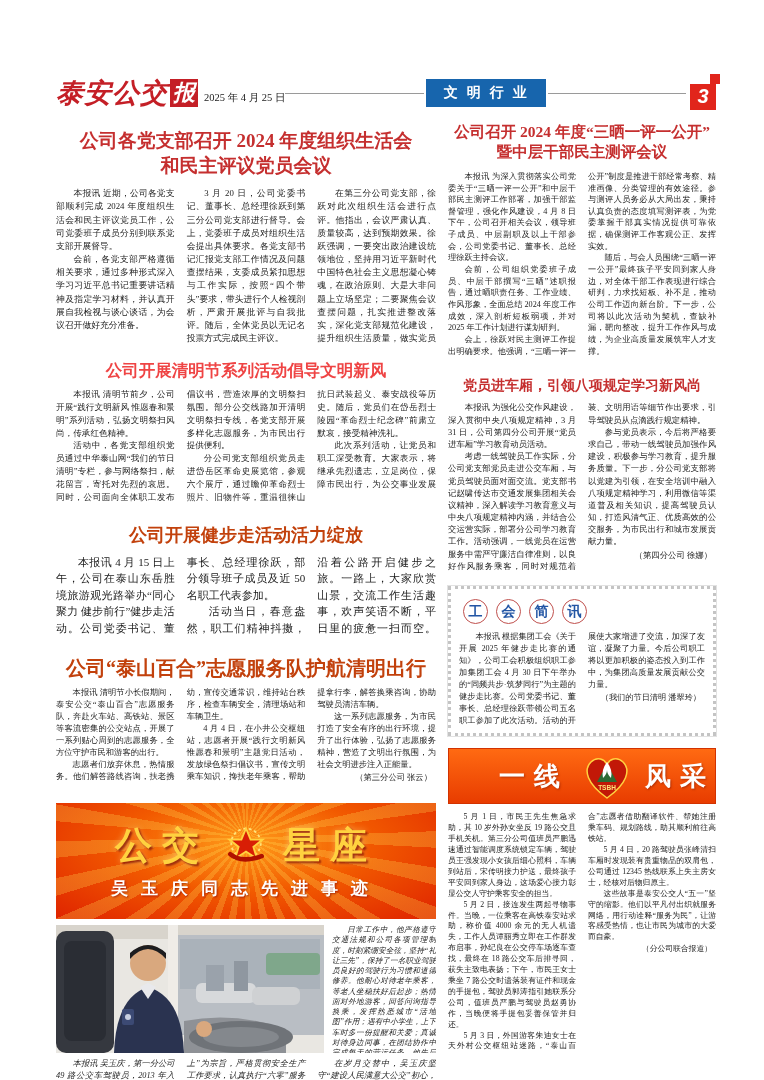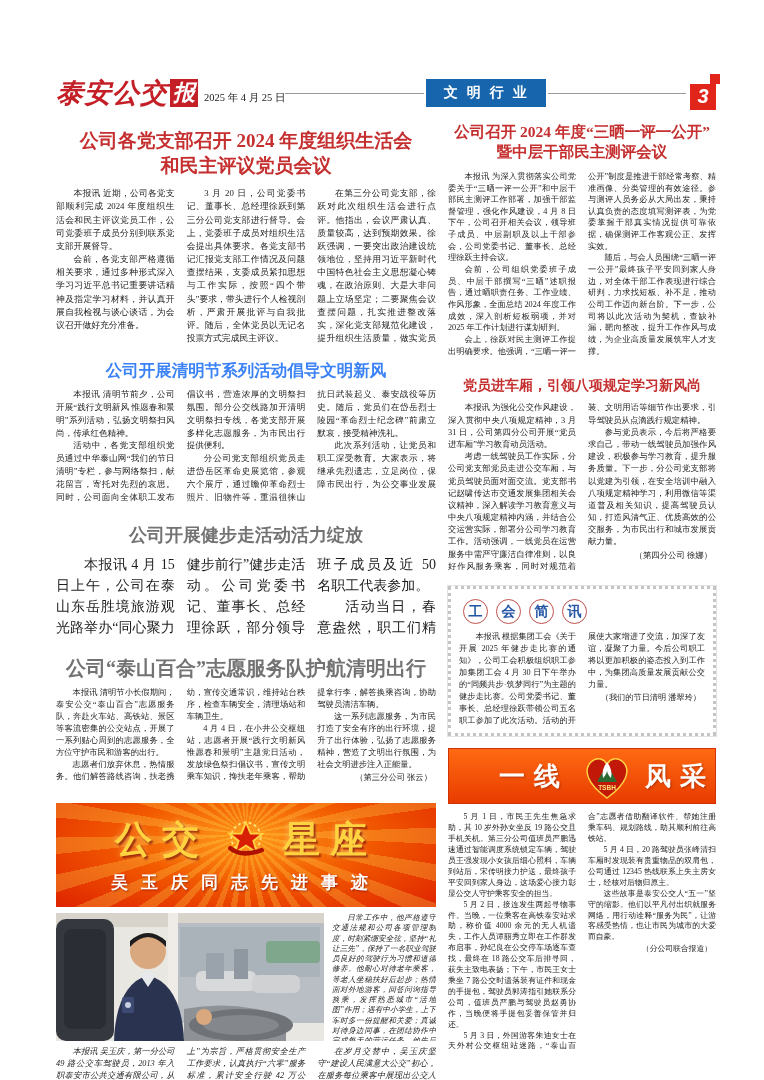--- a/index.html
+++ b/index.html
@@ -25,52 +25,52 @@
     line-height:25px; font-family:"Liberation Sans","DejaVu Sans",sans-serif; }
   .corner-sq { position:absolute; right:-4px; top:-2px; width:10px; height:10px; background:#e1251b; }
 
   
   .content { display:flex; gap:12px; }
   .col-left { width:380px; flex:0 0 auto; }
   .col-right { flex:1 1 auto; min-width:0; }
 
   
   .atitle { text-align:center; font-weight:bold; line-height:1.32; }
-  .red { color:#c52f2f; } .green { color:#3b82f6; } .black { color:#737373; }
+  .red { color:#c52f2f; } .green { color:#ef4444; } .black { color:#c2410c; }
   .cols { column-gap:12px; column-fill:auto; overflow:hidden; text-align:justify; }
   .cols p { text-indent:2em; line-height:1.5; }
   .byline { text-align:right; padding-right:4px; line-height:1.6; }
 
   .a1-title { font-size:19px; margin:8px 0 9px; }
   .a1-body  { column-count:3; height:164px; font-size:8.8px; }
   .a2-title { font-size:15.5px; margin:2px 0 8px; }
   .a2-body  { column-count:2; height:194px; font-size:8.2px; }
   .a2-body p { line-height:1.42; }
   .qm-title { font-size:16.5px; margin:9px 0 6px; }
   .qm-body  { column-count:3; height:128px; font-size:8.6px; }
   .jb-title { font-size:18px; margin:8px 0 6px; }
-  .jb-body  { column-count:3; height:94px; font-size:14px; }
+  .jb-body  { column-count:3; height:94px; font-size:11px; }
   .ts-title { font-size:20px; margin:7px 0 6px; }
   .ts-body  { column-count:3; height:108px; font-size:8.3px; }
   .ts-body p { line-height:1.45; }
   .dy-title { font-size:14px; margin:12px 0 7px; }
   .dy-body  { column-count:2; height:172px; font-size:8.4px; }
   .dy-body p { line-height:1.45; }
 
   
   .union-box { margin-top:12px; border:3px dotted #c4c4c4; outline:1px solid #e2e2e2;
     padding:8px 8px 6px; }
   .union-title { display:flex; gap:8px; justify-content:flex-start; padding:2px 0 7px 4px; }
   .union-circle { width:25px; height:25px; border:1.5px solid #c0504d; border-radius:50%;
     color:#2255a4; font-weight:bold; font-size:14px; text-align:center; line-height:23px; }
   .union-body { column-count:2; height:96px; font-size:8.2px; }
   .union-body p { line-height:1.45; }
 
   
-  .gj-banner { margin-top:8px; height:104px; position:relative; overflow:hidden;
+  .gj-banner { margin-top:8px; height:116px; position:relative; overflow:hidden;
     background:
       repeating-conic-gradient(from 0deg at 50% 30%, rgba(255,215,80,.28) 0 5deg, rgba(255,215,80,0) 5deg 11deg),
       radial-gradient(ellipse at 50% 35%, #ff9c1a 0%, #f25a00 45%, #df2300 100%);
     display:flex; flex-direction:column; align-items:center; justify-content:center; }
   .gj-title-row { display:flex; align-items:center; gap:14px; }
   .gj-word { font-size:37px; font-weight:900; color:#ffd23f; letter-spacing:10px;
     text-shadow:2px 2px 2px rgba(110,0,0,.65), 0 0 6px rgba(255,240,160,.5); line-height:1; }
   .gj-star { width:46px; height:46px; display:block; }
   .gj-sub { margin-top:8px; color:#ffffff; font-weight:bold; font-size:17px; letter-spacing:13px;
     text-shadow:1px 1px 2px rgba(120,0,0,.6); }

